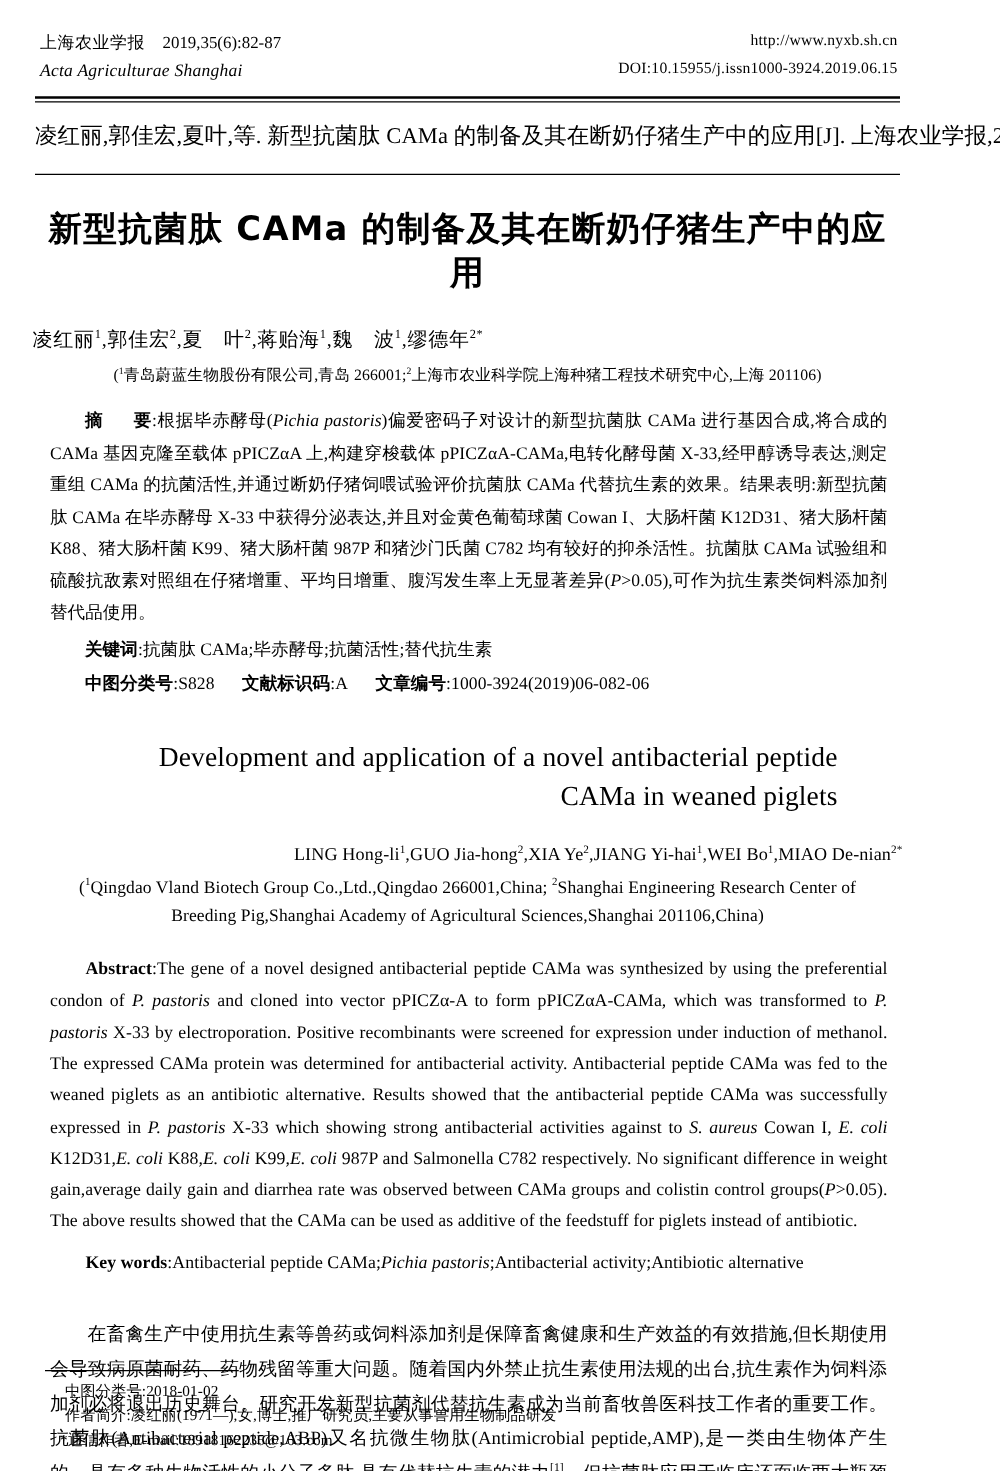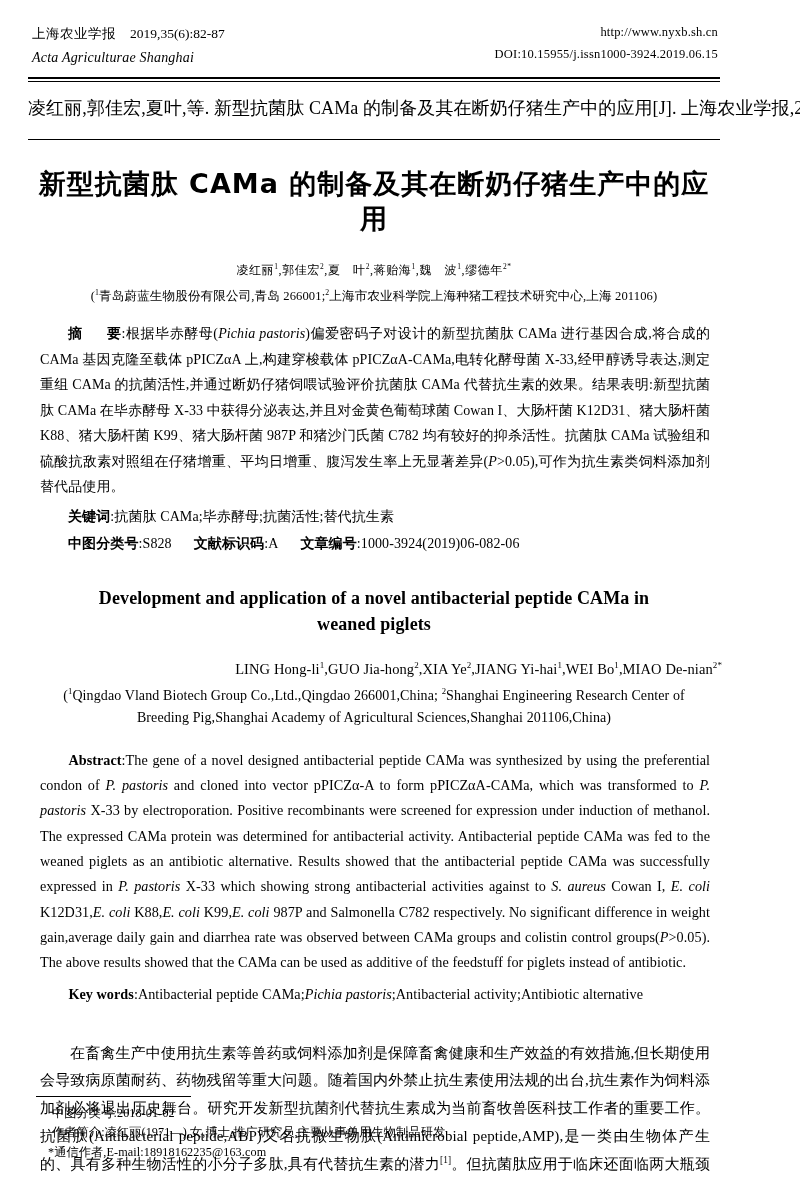--- a/index.html
+++ b/index.html
@@ -69,22 +69,22 @@
     margin: 26px 0 0 0;
     text-align: center;
     font-family: "DejaVu Sans", "Liberation Sans", sans-serif;
     font-weight: bold;
     font-size: 27px;
     letter-spacing: 1px;
     line-height: 1.3;
   }
   .authors-cn {
     margin: 26px 0 0 0;
-    text-align: center;
-    font-size: 12px;
+    text-align: left;
+    font-size: 16px;
     font-family: "Liberation Serif", serif;
     letter-spacing: 0.6px;
   }
   .affil-cn {
     margin: 9px 0 0 0;
     text-align: center;
     font-size: 12.6px;
     letter-spacing: 0.1px;
   }
 
@@ -118,23 +118,23 @@
     font-size: 14px;
     line-height: 1.8;
     text-indent: 2em;
     letter-spacing: 0.1px;
   }
   .clc-cn .seg { margin-right: 22px; }
 
   
   .title-en {
     margin: 30px 52px 0 52px;
-    text-align: center;
-    font-weight: bold;
-    font-size: 18px;
+    text-align: right;
+    font-weight: normal;
+    font-size: 22px;
     line-height: 1.42;
     letter-spacing: 0.1px;
   }
   .authors-en {
     margin: 24px 0 0 0;
     text-align: right;
     font-size: 14.5px;
     letter-spacing: 0.1px;
   }
   .affil-en {

